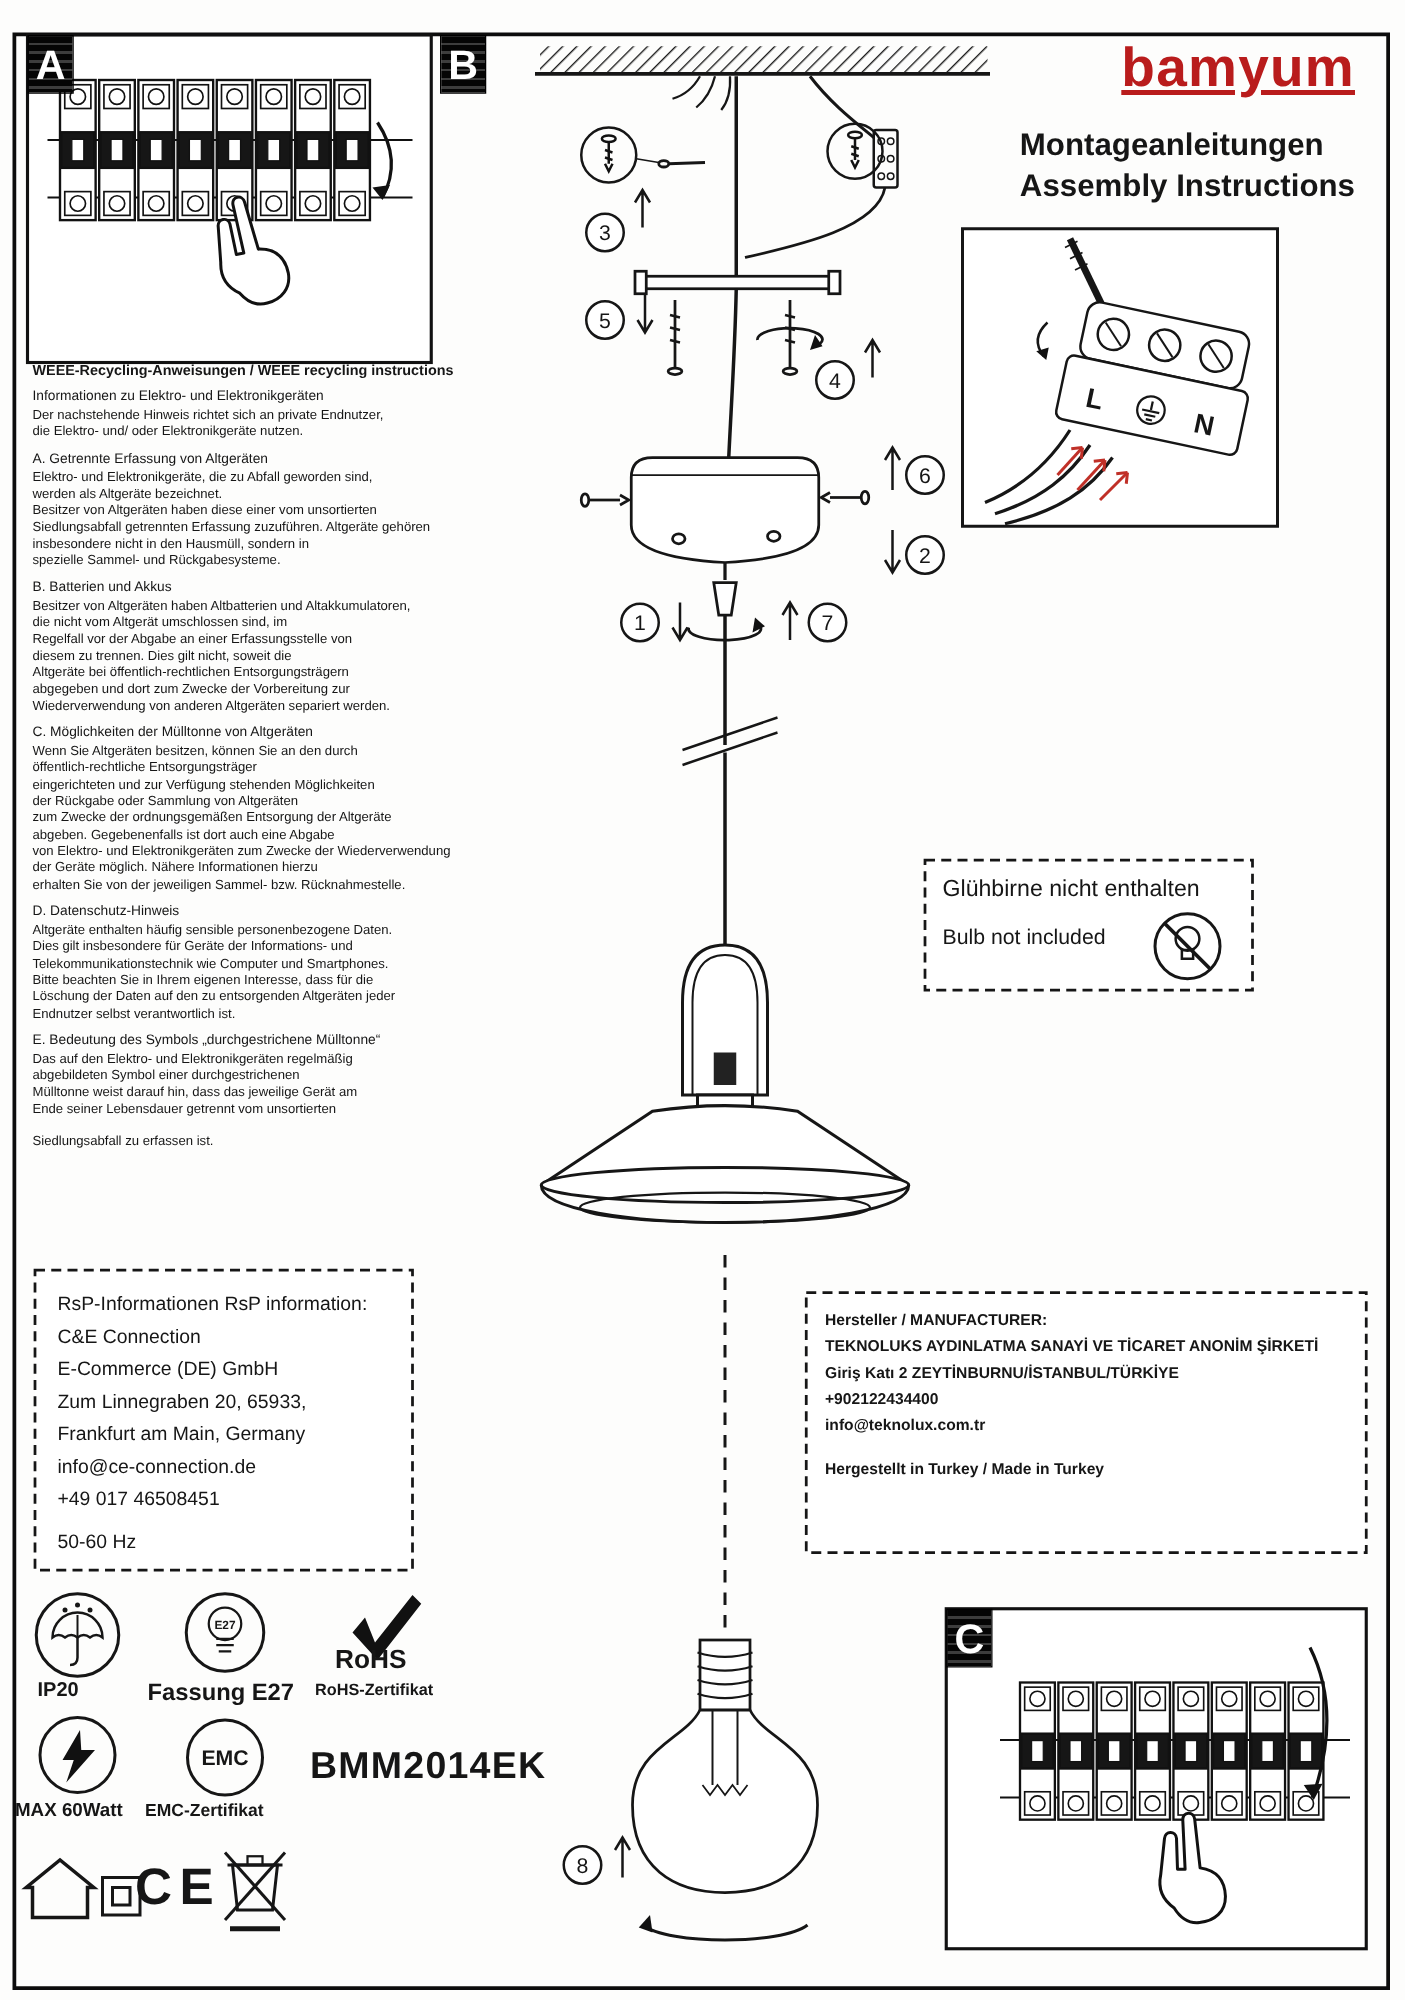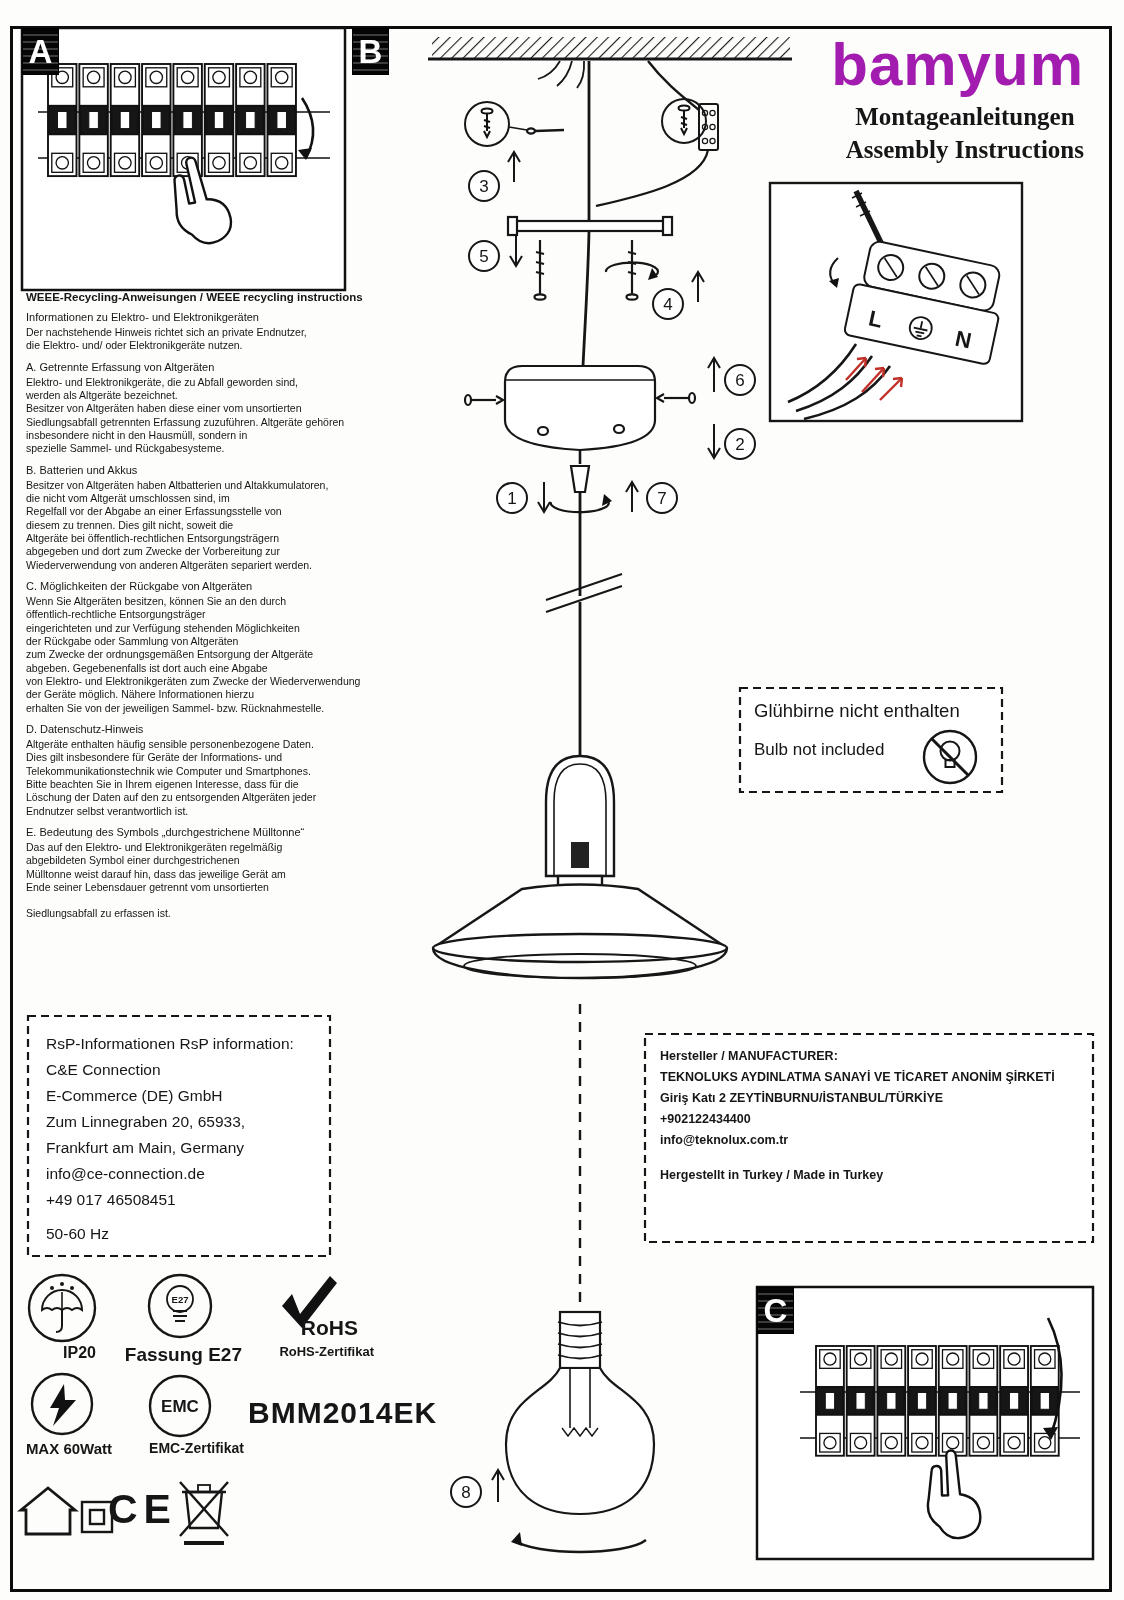--- a/index.html
+++ b/index.html
@@ -6,34 +6,34 @@
   html,body { background:#e8e8e8; }
   body { font-family:"Liberation Sans", sans-serif; color:#161616; }
   .page { position:relative; width:1124px; height:1600px; background:#fdfdfc; margin:0 auto; overflow:hidden; }
   .frame { position:absolute; left:10px; top:26px; right:12px; bottom:8px; border:3px solid #0c0c0c; z-index:0; }
   svg.art { position:absolute; left:0; top:0; z-index:1; font-family:"Liberation Sans", sans-serif; }
   .ov { position:absolute; z-index:2; }
   .tag { width:37px; height:47px; color:#fff; font-size:33px; font-weight:bold;
          display:flex; align-items:center; justify-content:center;
          background:repeating-linear-gradient(180deg,#050505 0 5px,#3d3d3d 5px 7px);
          border:1px solid #000; }
-  .logo { right:40px; top:30px; font-size:60px; font-weight:bold; color:#a21caf; letter-spacing:1px; }
-  .subtitle { right:40px; top:100px; text-align:center; font-size:25px; font-weight:bold; line-height:1.32;font-family:Liberation Serif, serif; }
+  .logo { right:40px; top:30px; font-size:44px; font-weight:bold; color:#b91c1c; letter-spacing:1px;text-decoration:underline; }
+  .subtitle { right:40px; top:100px; text-align:left; font-size:25px; font-weight:bold; line-height:1.32; }
   .weee { left:26px; top:291px; width:396px; }
   .weee .wtitle { font-size:11.5px; font-weight:bold; }
   .weee h4 { font-size:11px; font-weight:normal; margin:8px 0 3px 0; }
   .weee p { font-size:10.5px; line-height:1.27; }
   .pre { white-space:pre-line; }
   .notice1 { left:754px; top:700px; width:240px; font-size:18.5px; }
   .notice2 { left:754px; top:740px; width:170px; font-size:17px; }
   .rsp { left:46px; top:1031px; width:270px; font-size:15.5px; line-height:26px; }
   .rsp .gap { margin-top:8px; }
   .mfr { left:660px; top:1046px; width:420px; font-size:12.5px; font-weight:bold; line-height:21px; }
   .mfr .gap { margin-top:14px; }
-  .lab { font-weight:bold; text-align:right; }
+  .lab { font-weight:bold; text-align:left; }
   .ip20lab   { left:30px;  top:1344px; width:66px;  font-size:16px; }
   .fasslab   { left:118px; top:1344px; width:124px; font-size:19px; }
   .rohsword  { left:268px; top:1316px; width:90px;  font-size:21px; }
   .rohslab   { left:252px; top:1344px; width:122px; font-size:13px; }
   .maxlab    { left:12px;  top:1440px; width:100px; font-size:15px; }
   .emclab    { left:116px; top:1440px; width:128px; font-size:14px; }
   .model     { left:248px; top:1396px; font-size:30px; font-weight:bold; letter-spacing:1px; }
   .cemark    { left:108px; top:1486px; font-size:41px; font-weight:bold; letter-spacing:6px; }
 </style>
 </head>
@@ -352,21 +352,21 @@
 insbesondere nicht in den Hausmüll, sondern in
 spezielle Sammel- und Rückgabesysteme.</p>
     <h4>B. Batterien und Akkus</h4>
     <p class="pre">Besitzer von Altgeräten haben Altbatterien und Altakkumulatoren,
  die nicht vom Altgerät umschlossen sind, im
 Regelfall vor der Abgabe an einer Erfassungsstelle von
 diesem zu trennen. Dies gilt nicht, soweit die
 Altgeräte bei öffentlich-rechtlichen Entsorgungsträgern
 abgegeben und dort zum Zwecke der Vorbereitung zur
 Wiederverwendung von anderen Altgeräten separiert werden.</p>
-    <h4>C. Möglichkeiten der Rückgabe von Altgeräten</h4>
+    <h4>C. Möglichkeiten der Mülltonne von Altgeräten</h4>
     <p class="pre">Wenn Sie Altgeräten besitzen, können Sie an den durch
 öffentlich-rechtliche Entsorgungsträger
 eingerichteten und zur Verfügung stehenden Möglichkeiten
 der Rückgabe oder Sammlung von Altgeräten
  zum Zwecke der ordnungsgemäßen Entsorgung der Altgeräte
 abgeben. Gegebenenfalls ist dort auch eine Abgabe
  von Elektro- und Elektronikgeräten zum Zwecke der Wiederverwendung
 der Geräte möglich. Nähere Informationen hierzu
 erhalten Sie von der jeweiligen Sammel- bzw. Rücknahmestelle.</p>
     <h4>D. Datenschutz-Hinweis</h4>

